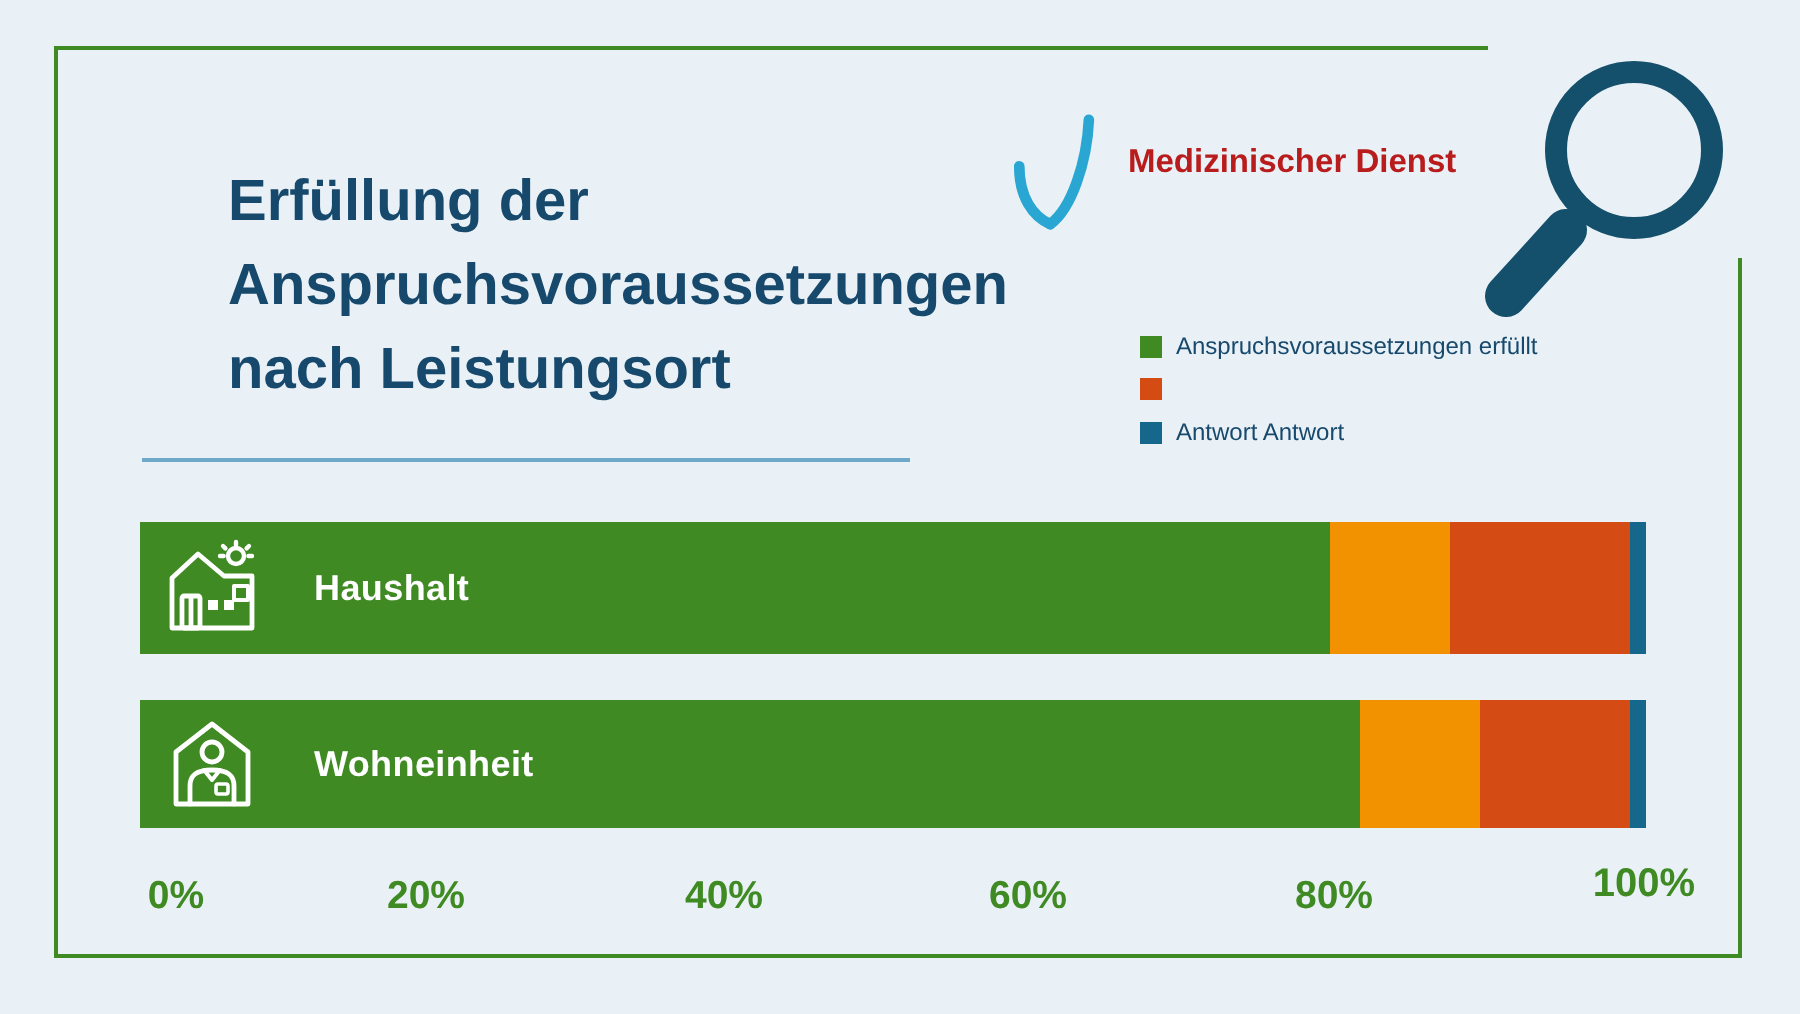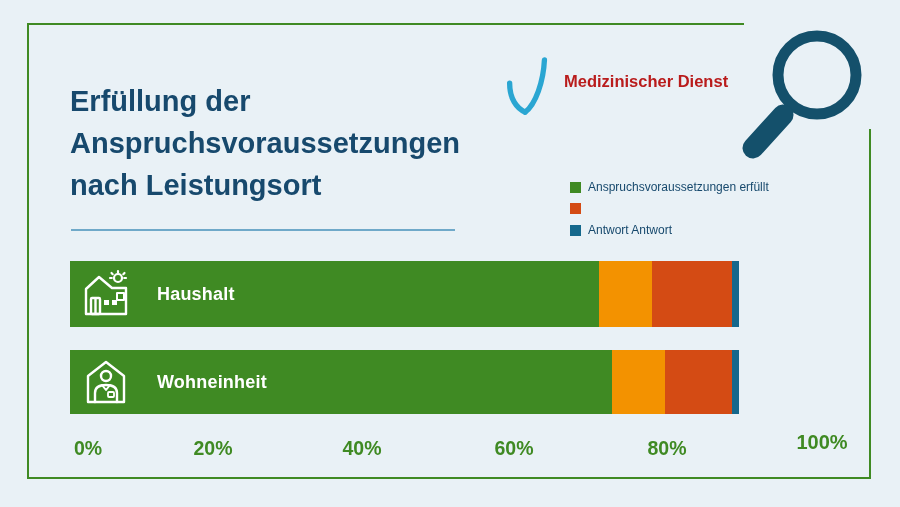--- a/index.html
+++ b/index.html
@@ -15,41 +15,41 @@
   }
   .corner-cover{
     position:absolute;left:744px;top:19px;width:132px;height:110px;
     background:#e9f1f6;
   }
   .magnifier{position:absolute;left:737px;top:12px;}
   .title{
     position:absolute;left:70px;top:80px;width:470px;
     font-size:29px;font-weight:bold;color:#17496d;line-height:1.45;
   }
-  .title span{display:block;}
+  .title span{display:block;margin-left:44px;}
   .divider{
     position:absolute;left:71px;top:229px;width:384px;height:2px;
     background:#6fa9c9;
   }
   .logo-mark{position:absolute;left:499px;top:55px;}
   .logo-text{
     position:absolute;left:564px;top:72px;
     font-size:16.5px;font-weight:bold;line-height:1.2;
   }
   .logo-org{display:block;color:#b91c1c;}
   .logo-region{display:block;color:#2aa6d2;}
   .legend{
-    position:absolute;left:570px;top:180px;
+    position:absolute;left:570px;top:166px;
     display:flex;flex-direction:column;gap:9px;
   }
   .legend-row{display:flex;align-items:center;gap:7px;}
   .legend-swatch{width:11px;height:11px;flex:0 0 11px;}
   .legend-label{font-size:12px;color:#17496d;font-weight:500;white-space:nowrap;}
   .bar{
-    position:absolute;left:70px;width:669px;display:flex;overflow:hidden;
+    position:absolute;left:70px;width:753px;display:flex;overflow:hidden;
   }
   .bar .segment{height:100%;}
   .bar-overlay{
     position:absolute;left:0;top:0;height:100%;
     display:flex;align-items:center;padding-left:11px;box-sizing:border-box;
   }
   .bar-icon{width:50px;height:50px;flex:0 0 50px;}
   .bar-label{
     color:#ffffff;font-weight:bold;font-size:18px;margin-left:26px;
     letter-spacing:0.2px;white-space:nowrap;

